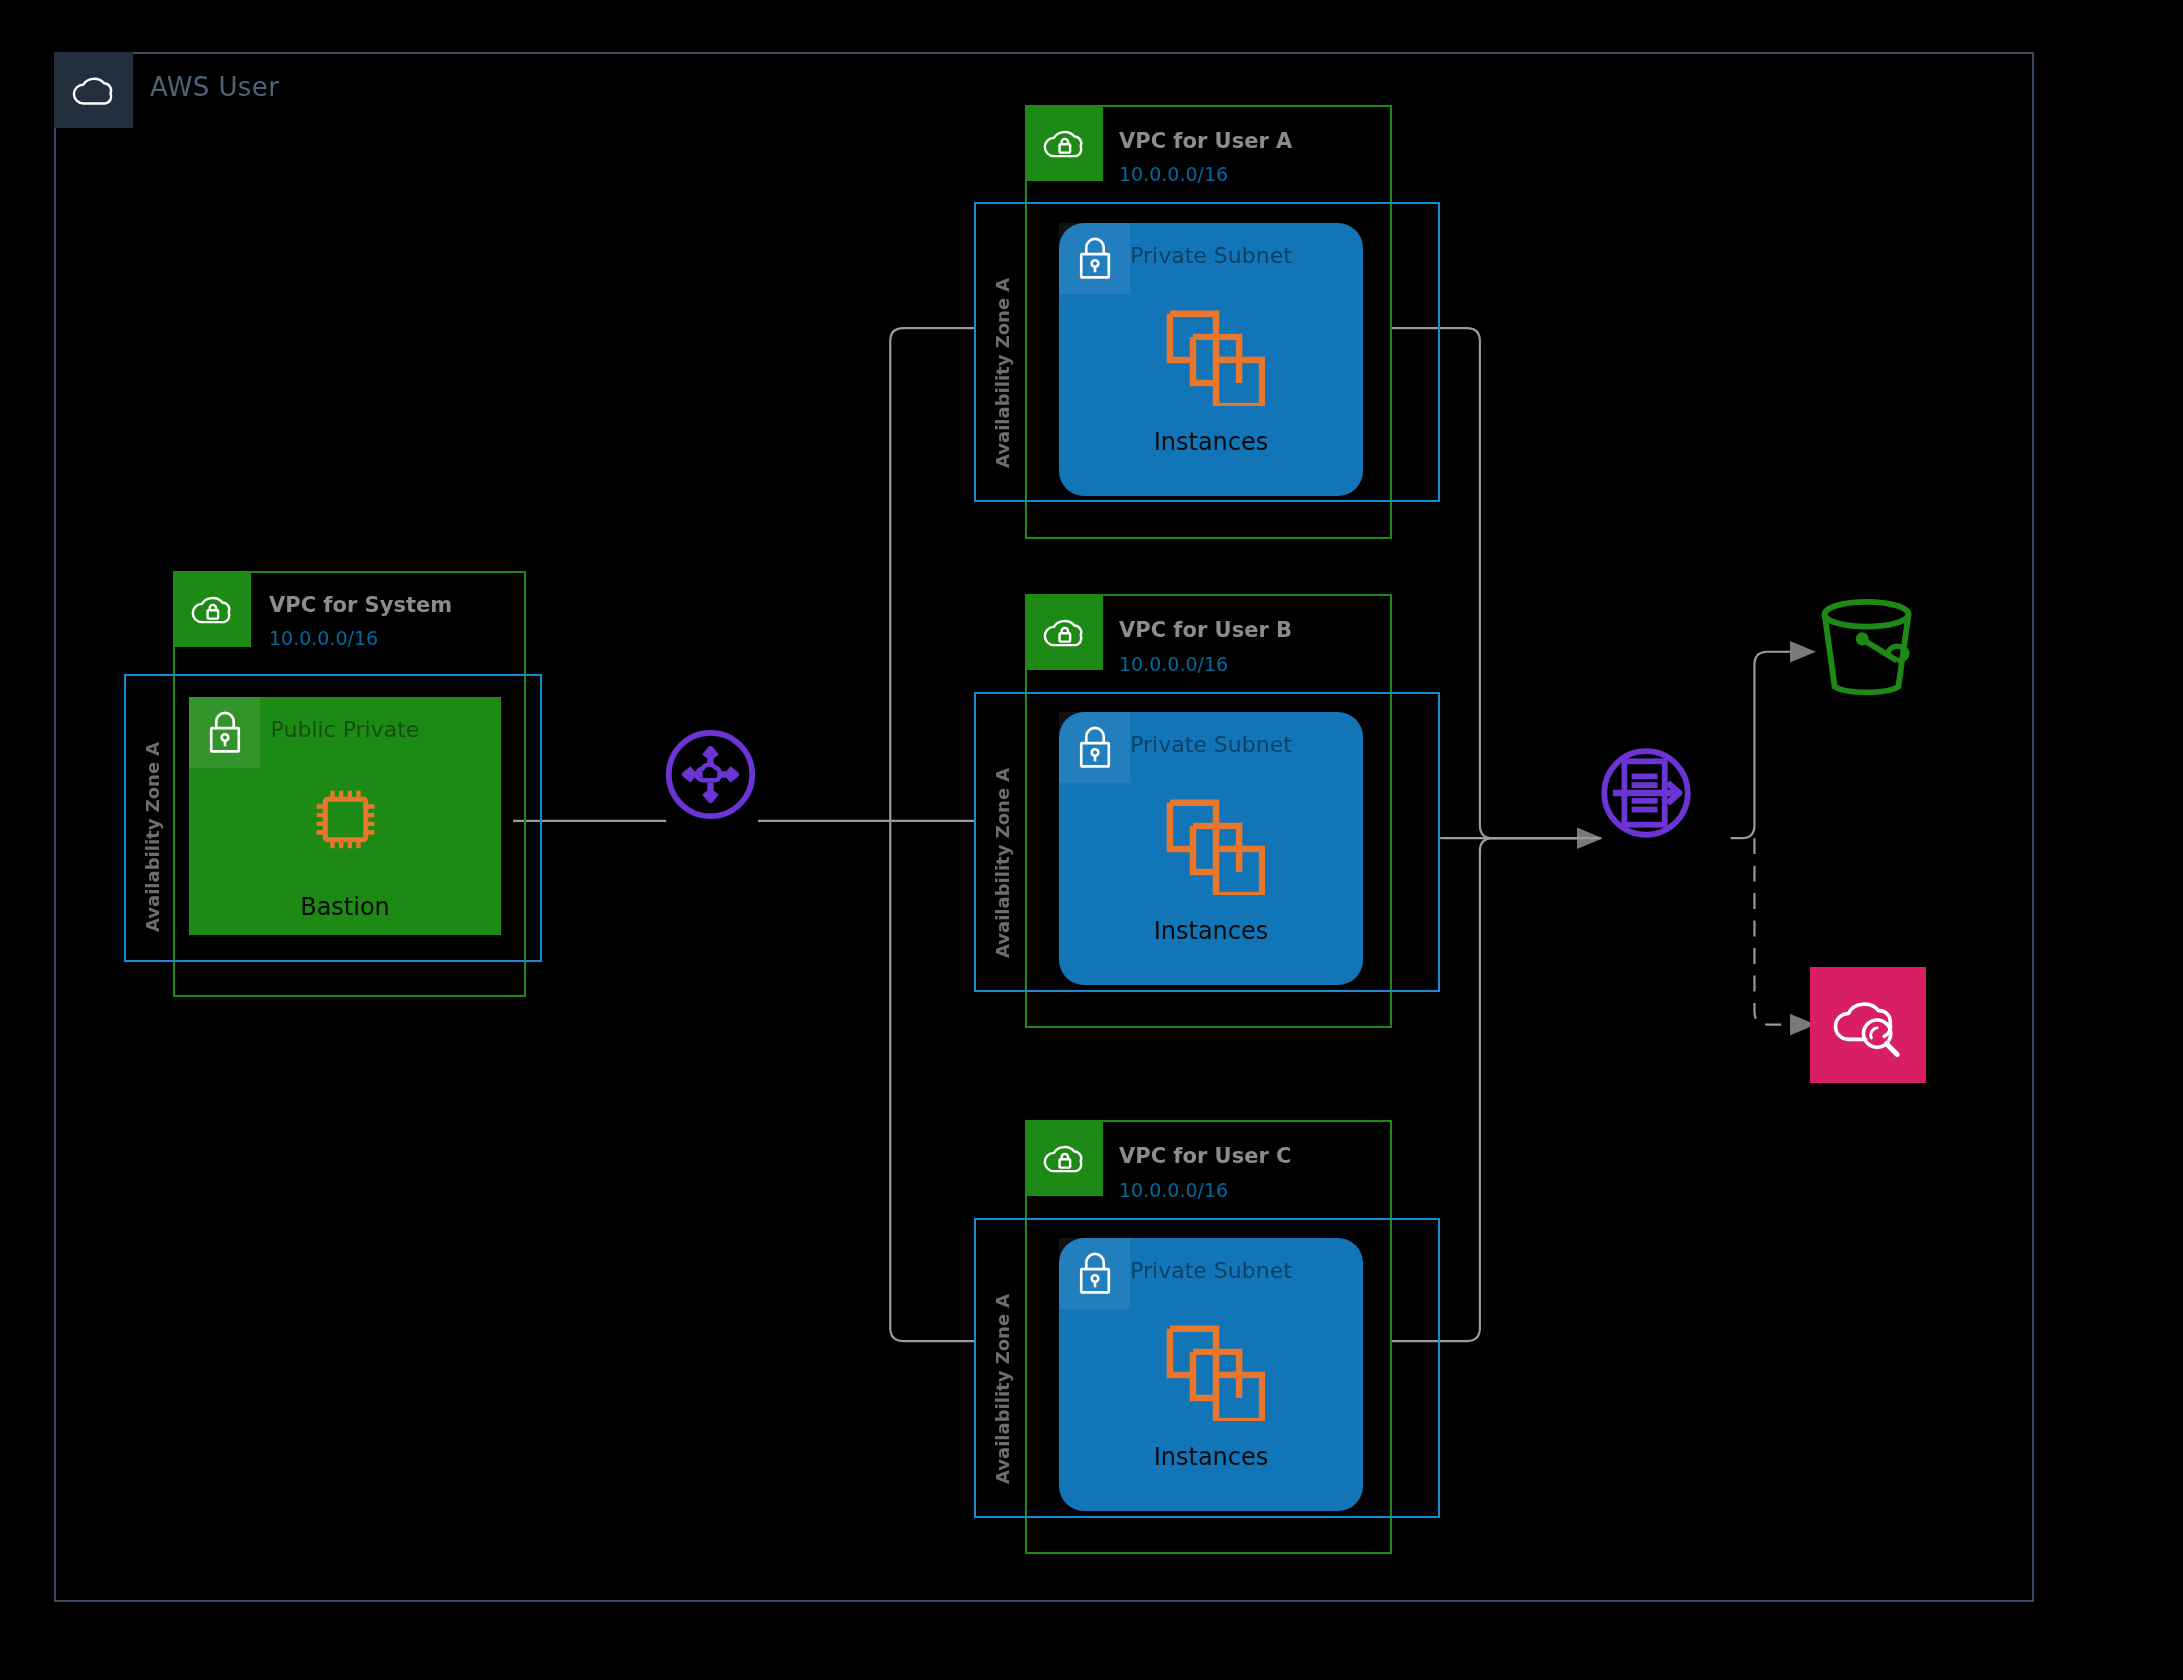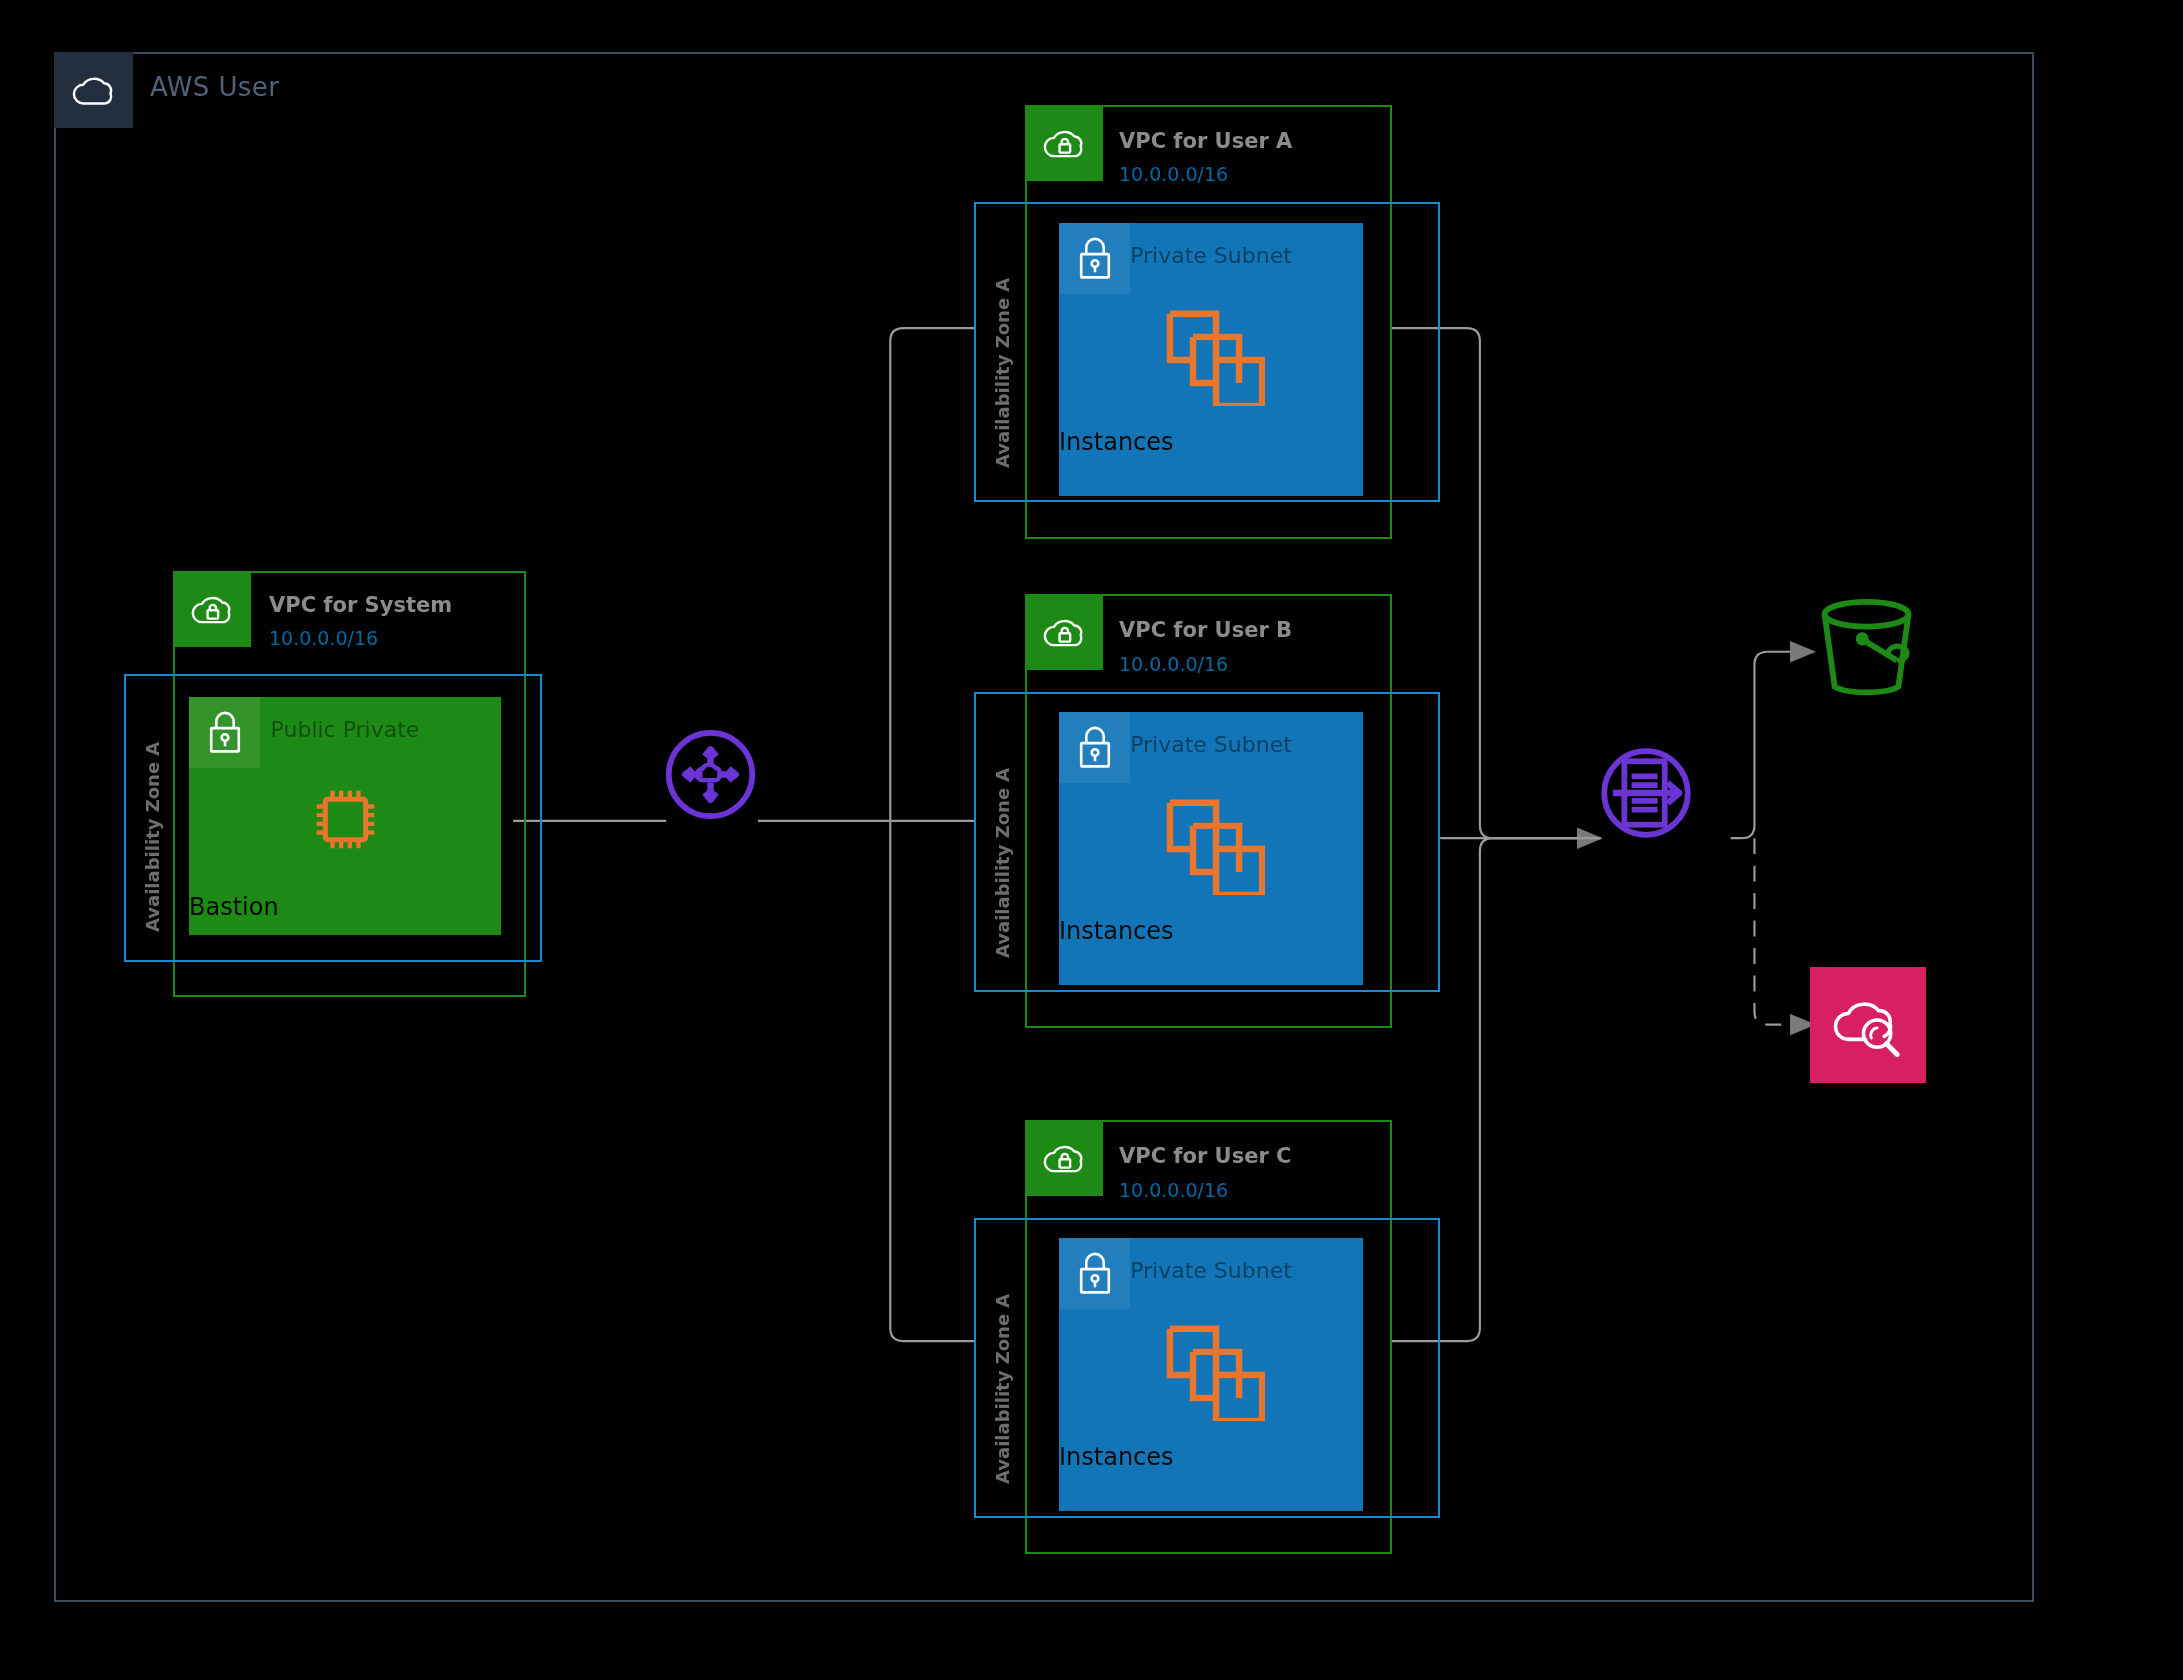--- a/index.html
+++ b/index.html
@@ -21,31 +21,31 @@
       display:flex;align-items:center;justify-content:center;}
   .vpc-title{color:#8C8C8C;font-size:21px;font-weight:bold;white-space:nowrap;}
   .vpc-cidr{color:#0369a1;font-size:19px;white-space:nowrap;}
 
   .az-frame{border:2.2px solid #1B8BD0;box-sizing:border-box;}
   .az-label{color:#6E6E6E;font-size:18px;font-weight:bold;white-space:nowrap;
       transform-origin:left top;transform:rotate(-90deg);}
 
   
   .subnet{box-sizing:border-box;}
-  .subnet.private{background:#1275B8;}
+  .subnet.private{background:#1275B8;border-radius:25px;}
   .subnet.public{background:#1E8A16;}
   .subnet-lockbox{position:absolute;left:0;top:0;width:71px;height:71px;
       display:flex;align-items:center;justify-content:center;}
   .subnet.private .subnet-lockbox{background:rgba(255,255,255,.07);}
   .subnet.public  .subnet-lockbox{background:rgba(255,255,255,.09);}
   .subnet-title{position:absolute;left:0;right:0;top:20px;text-align:center;
       font-size:22px;color:rgba(0,0,0,.45);}
   .subnet.public .subnet-title{color:rgba(0,0,0,.42);}
   .res-icon{position:absolute;left:0;right:0;display:flex;justify-content:center;}
-  .res-label{position:absolute;left:0;right:0;text-align:left;
+  .res-label{position:absolute;left:0;right:0;text-align:center;
       font-size:24px;color:#0A0A0A;}
 
   
   #connectors{position:absolute;left:0;top:0;width:2183px;height:1680px;
       pointer-events:none;}
 
   
   .svc{position:absolute;}
   .svc-box{width:116px;height:116px;background:#D81F64;
       display:flex;align-items:center;justify-content:center;}

